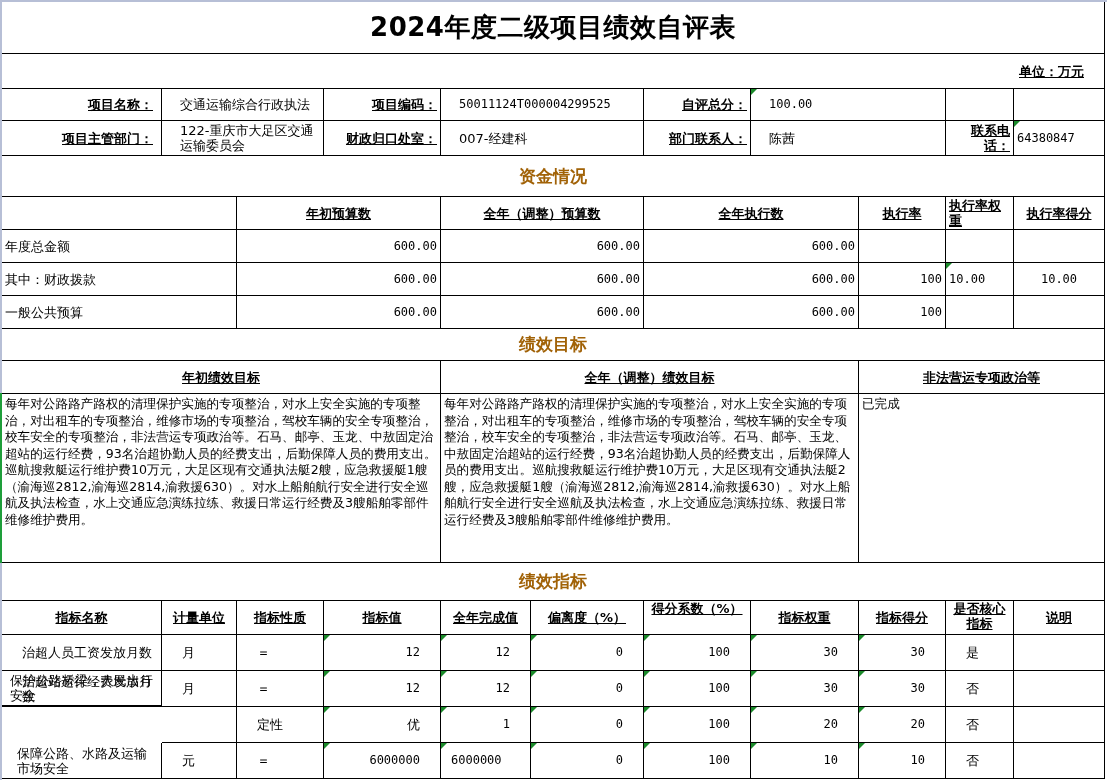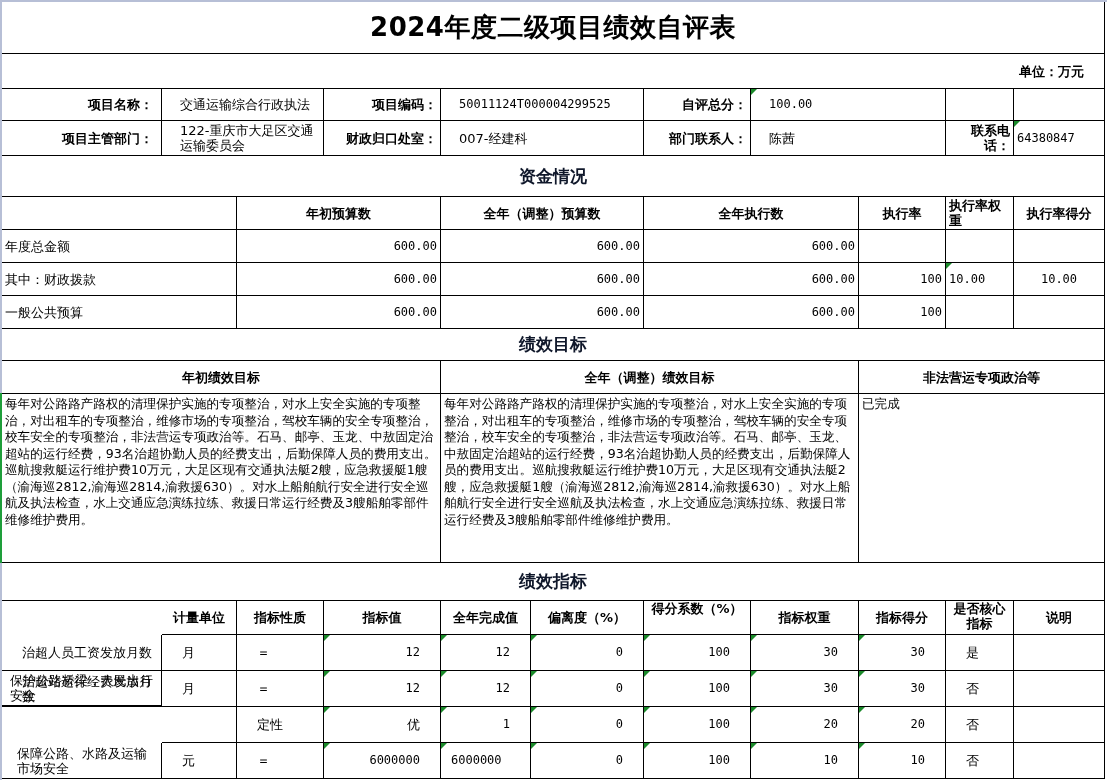--- a/index.html
+++ b/index.html
@@ -4,28 +4,28 @@
 <style>
   html, body { margin:0; padding:0; background:#ffffff; }
   body { width:1107px; height:780px; overflow:hidden; position:relative;
          font-family:"DejaVu Sans", sans-serif; color:#000; }
   .sheet { position:absolute; left:0; top:0; width:1107px; height:780px; background:#fff; }
   .edge-top { position:absolute; left:0; top:0; width:1107px; height:2px; background:#b7bfd6; }
   .edge-left { position:absolute; left:0; top:0; width:2px; height:780px; background:#b7bfd6; }
   .edge-left-green { position:absolute; left:0; top:393px; width:2px; height:170px; background:#1e9e3a; }
   .c { position:absolute; box-sizing:border-box; border-right:1px solid #000; border-bottom:1px solid #000;
        font-size:13px; line-height:15px; overflow:hidden; display:flex; align-items:center; padding:0 3px; }
-  .b { font-weight:bold; }
+  .b { font-weight:bold;text-decoration:underline; }
   .r { justify-content:flex-end; text-align:right; }
   .ctr { justify-content:center; text-align:center; }
   .l { justify-content:flex-start; text-align:left; }
   .top { align-items:flex-start; }
   .mono { font-family:"DejaVu Sans Mono", monospace; font-size:12px; }
   .title { font-size:26px; font-weight:bold; justify-content:center; letter-spacing:0.5px;text-align:center; }
-  .section { font-size:17px; font-weight:bold; color:#0f172a; justify-content:center; }
+  .section { font-size:17px; font-weight:bold; color:#a16207; justify-content:center; }
   .para { font-size:12.6px; line-height:16.5px; padding:2px 3px; align-items:flex-start; white-space:normal; word-break:break-all; }
   .wrap { white-space:normal; word-break:break-all; }
   .tri::before { content:""; position:absolute; left:0; top:0; width:0; height:0;
         border-top:6px solid #1a8a2a; border-right:6px solid transparent; }
 </style>
 </head>
 <body>
 
 <div class="sheet">
   <div class="edge-top"></div>
@@ -92,20 +92,21 @@
   <div class="c section" style="left:2px;top:329px;width:1103px;height:32px;">绩效目标</div>
   <div class="c ctr b" style="left:441px;top:361px;width:418px;height:33px;">全年（调整）绩效目标</div>
   <div class="c ctr b" style="left:859px;top:361px;width:246px;height:33px;">非法营运专项政治等</div>
 
   <div class="c para" style="left:2px;top:394px;width:439px;height:169px;">每年对公路路产路权的清理保护实施的专项整治，对水上安全实施的专项整治，对出租车的专项整治，维修市场的专项整治，驾校车辆的安全专项整治，校车安全的专项整治，非法营运专项政治等。石马、邮亭、玉龙、中敖固定治超站的运行经费，93名治超协勤人员的经费支出，后勤保障人员的费用支出。巡航搜救艇运行维护费10万元，大足区现有交通执法艇2艘，应急救援艇1艘（渝海巡2812,渝海巡2814,渝救援630）。对水上船舶航行安全进行安全巡航及执法检查，水上交通应急演练拉练、救援日常运行经费及3艘船舶零部件维修维护费用。</div>
   <div class="c para" style="left:441px;top:394px;width:418px;height:169px;">每年对公路路产路权的清理保护实施的专项整治，对水上安全实施的专项整治，对出租车的专项整治，维修市场的专项整治，驾校车辆的安全专项整治，校车安全的专项整治，非法营运专项政治等。石马、邮亭、玉龙、中敖固定治超站的运行经费，93名治超协勤人员的经费支出，后勤保障人员的费用支出。巡航搜救艇运行维护费10万元，大足区现有交通执法艇2艘，应急救援艇1艘（渝海巡2812,渝海巡2814,渝救援630）。对水上船舶航行安全进行安全巡航及执法检查，水上交通应急演练拉练、救援日常运行经费及3艘船舶零部件维修维护费用。</div>
   <div class="c para" style="left:859px;top:394px;width:246px;height:169px;">已完成</div>
 
   <div class="c section" style="left:2px;top:563px;width:1103px;height:38px;">绩效指标</div>
 
+  <div class="c ctr b" style="left:2px;top:601px;width:160px;height:34px;">指标名称</div>
   <div class="c ctr b" style="left:162px;top:601px;width:75px;height:34px;">计量单位</div>
   <div class="c ctr b" style="left:237px;top:601px;width:87px;height:34px;">指标性质</div>
   <div class="c ctr b" style="left:324px;top:601px;width:117px;height:34px;">指标值</div>
   <div class="c ctr b" style="left:441px;top:601px;width:90px;height:34px;">全年完成值</div>
   <div class="c ctr b" style="left:531px;top:601px;width:113px;height:34px;">偏离度（%）</div>
   <div class="c ctr b wrap top" style="left:644px;top:601px;width:107px;height:34px;">得分系数（%）</div>
   <div class="c ctr b" style="left:751px;top:601px;width:108px;height:34px;">指标权重</div>
   <div class="c ctr b" style="left:859px;top:601px;width:87px;height:34px;">指标得分</div>
   <div class="c ctr b wrap top" style="left:946px;top:601px;width:68px;height:34px;">是否核心指标</div>
   <div class="c ctr b" style="left:1014px;top:601px;width:91px;height:34px;">说明</div>

